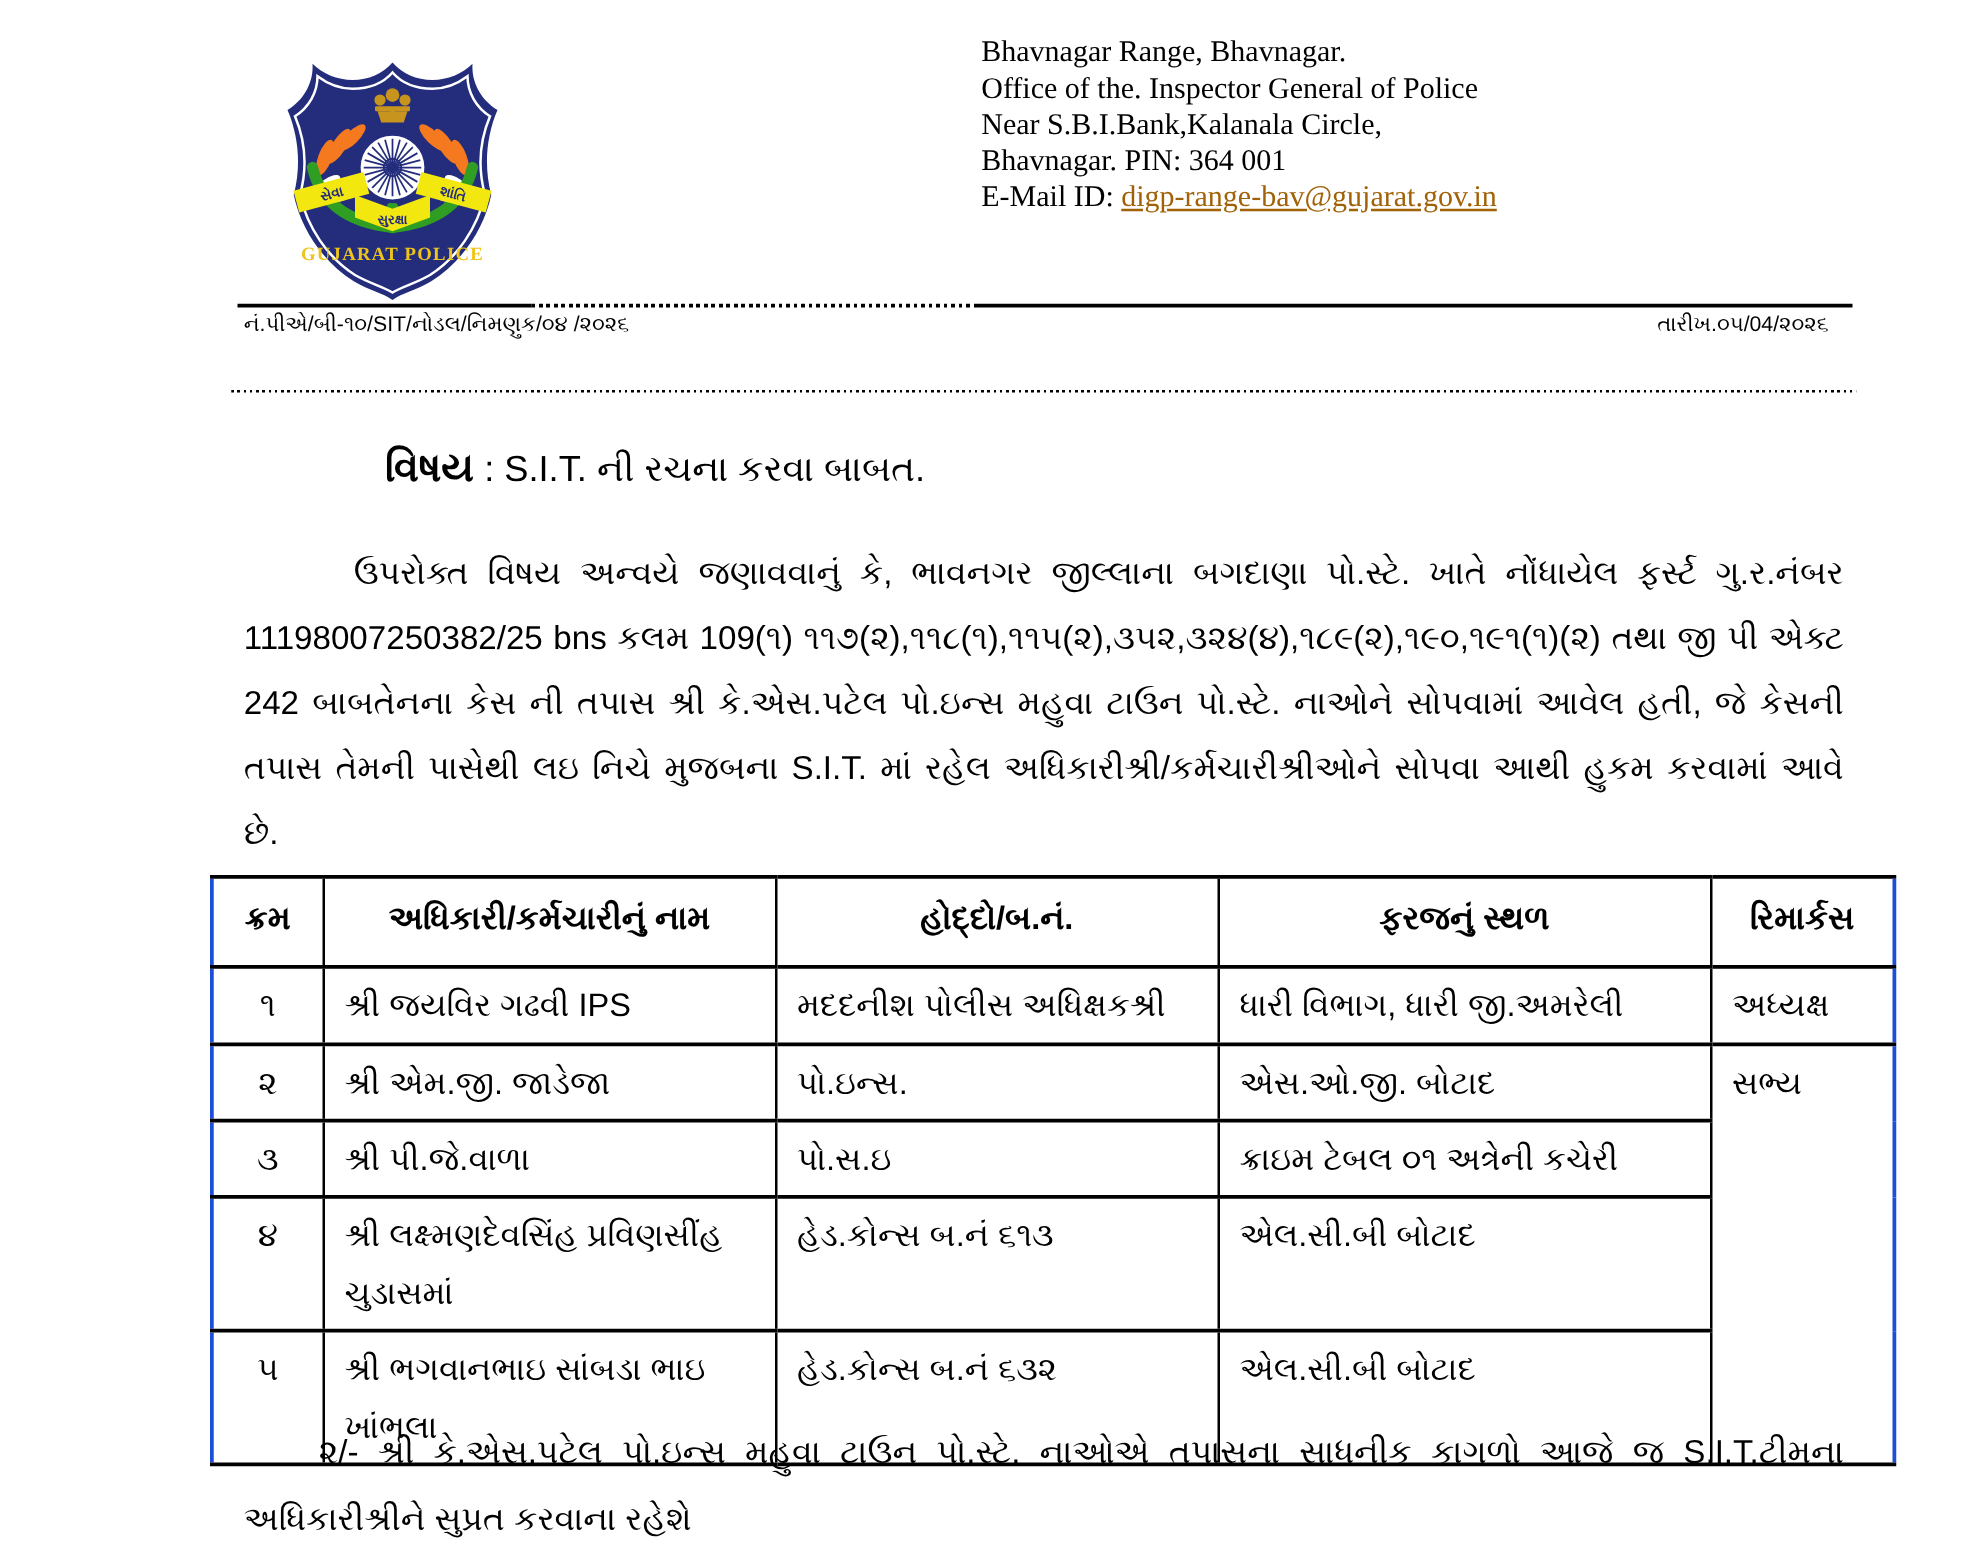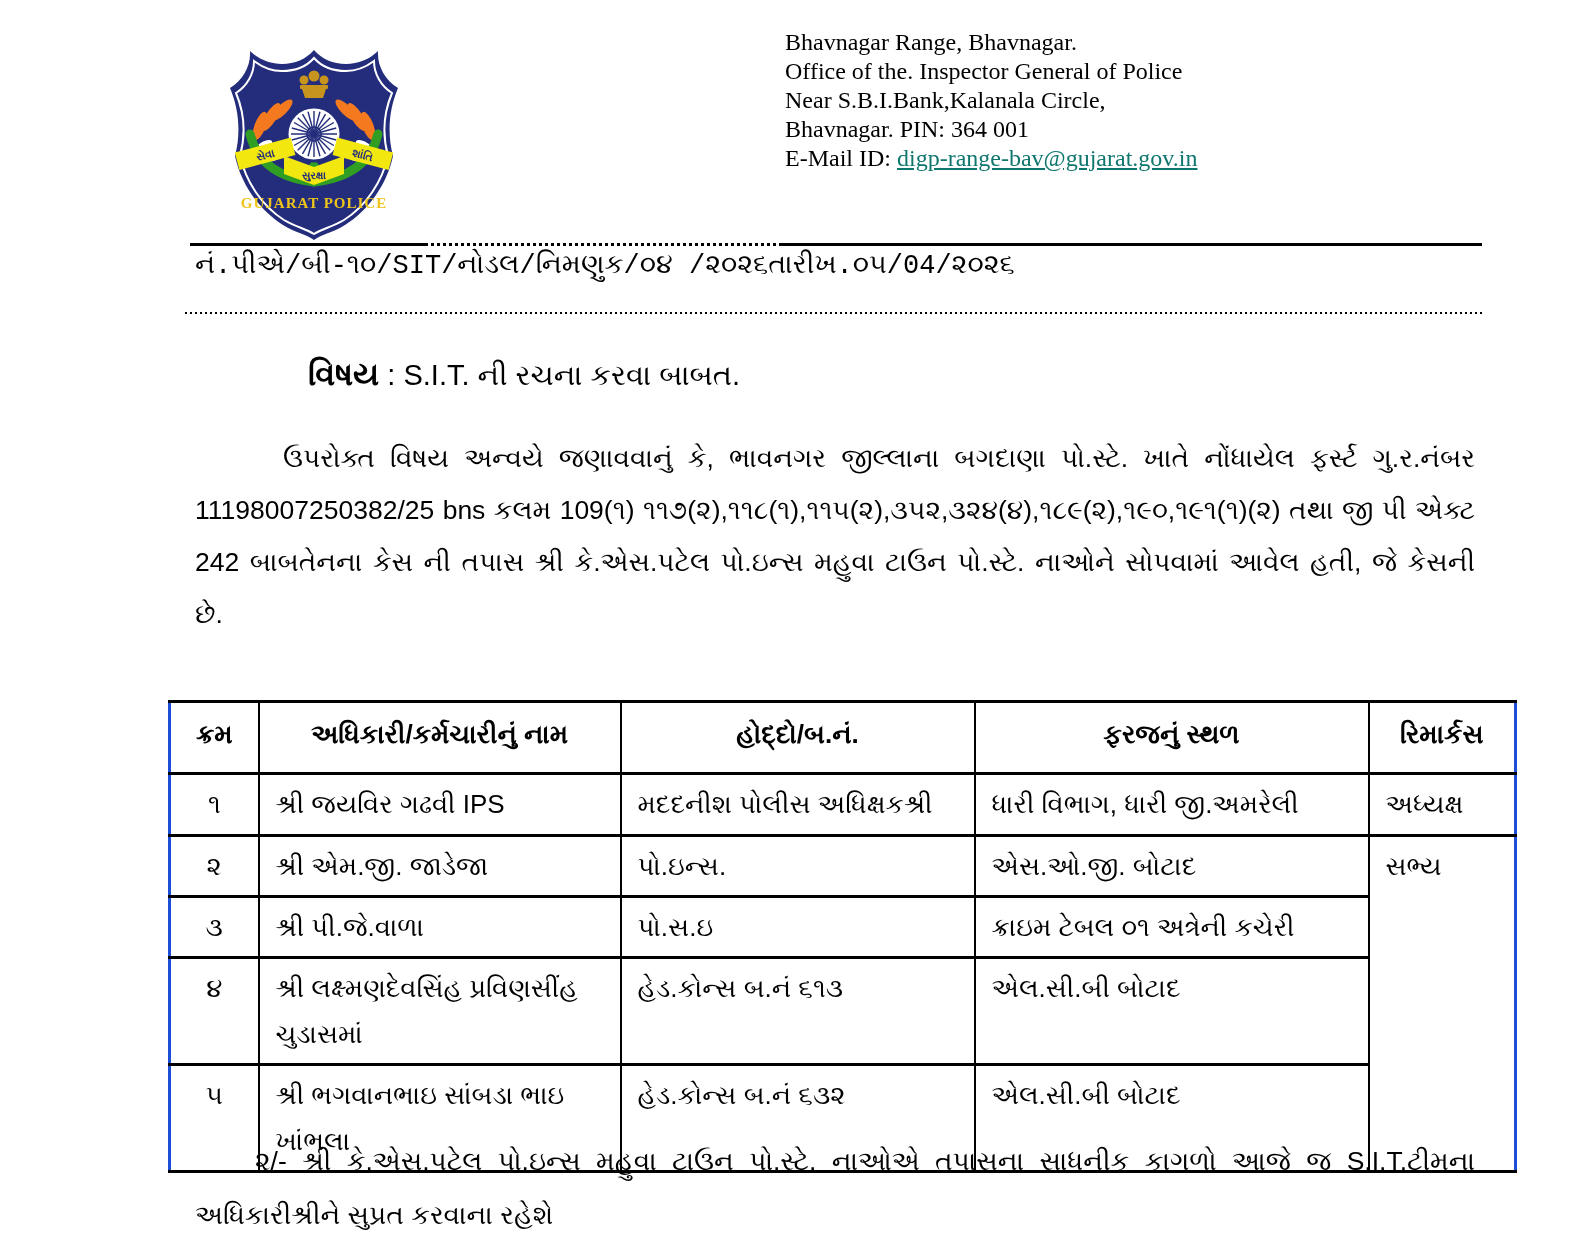--- a/index.html
+++ b/index.html
@@ -5,29 +5,29 @@
   html,body{margin:0;padding:0;background:#ffffff;}
   .page{position:relative;width:1586px;height:1236px;background:#ffffff;overflow:hidden;
         font-family:"Liberation Sans", sans-serif;color:#000;}
   .en{font-family:"Liberation Serif", serif;}
   .abs{position:absolute;}
 
   
   .letterhead{left:785px;top:28px;width:600px;font-size:24px;line-height:29px;color:#000;}
   .letterhead .row{white-space:nowrap;}
   .tele-sep{display:inline-block;margin:0 26px 0 34px;}
-  .email-link{color:#0f766e;text-decoration:underline;cursor:pointer;}
+  .email-link{color:#a16207;text-decoration:underline;cursor:pointer;}
 
   
   .rule{position:absolute;height:3px;background:#000;}
   .rule-dash{position:absolute;height:3px;background:repeating-linear-gradient(90deg,#000 0 3px,transparent 3px 6px);}
   .rule-dot2{position:absolute;height:2px;background:repeating-linear-gradient(90deg,#000 0 2px,transparent 2px 5px);}
 
   
-  .refrow{left:195px;top:250px;width:1268px;display:flex;justify-content:flex-start;font-size:27px;font-family:Liberation Mono, monospace;}
+  .refrow{left:195px;top:250px;width:1268px;display:flex;justify-content:space-between;font-size:17px;}
 
   
   .subject{left:295px;top:356px;font-size:29px;margin-left:13px;}
   .subject b{font-size:32px;font-weight:bold;}
 
   
   .bodypara{left:195px;top:432px;width:1280px;font-size:26.5px;}
   .bline{height:52px;line-height:52px;white-space:nowrap;}
   .bline.just{white-space:normal;text-align:justify;text-align-last:justify;}
   .bline.indent{padding-left:88px;}
@@ -157,20 +157,21 @@
   <div class="rule-dot2" style="left:185px;top:312px;width:1300px;"></div>
 
   <div class="abs subject">
     <b>વિષય</b><span> : S.I.T. ની રચના કરવા બાબત.</span>
   </div>
 
   <div class="abs bodypara">
     <div class="bline just indent">ઉપરોક્ત વિષય અન્વયે જણાવવાનું કે, ભાવનગર જીલ્લાના બગદાણા પો.સ્ટે. ખાતે નોંધાયેલ ફર્સ્ટ ગુ.ર.નંબર</div>
     <div class="bline just">11198007250382/25 bns કલમ 109(૧) ૧૧૭(૨),૧૧૮(૧),૧૧૫(૨),૩૫૨,૩૨૪(૪),૧૮૯(૨),૧૯૦,૧૯૧(૧)(૨) તથા જી પી એક્ટ</div>
     <div class="bline just">242 બાબતેનના કેસ ની તપાસ  શ્રી કે.એસ.પટેલ પો.ઇન્સ મહુવા ટાઉન પો.સ્ટે. નાઓને સોપવામાં આવેલ હતી, જે કેસની</div>
+    <div class="bline just">તપાસ તેમની પાસેથી લઇ નિચે મુજબના S.I.T. માં રહેલ  અધિકારીશ્રી/કર્મચારીશ્રીઓને સોપવા આથી હુકમ કરવામાં આવે</div>
     <div class="bline">છે.</div>
   </div>
 
   <table class="sit">
     <colgroup>
       <col style="width:89px">
         <col style="width:362px">
         <col style="width:354px">
         <col style="width:394px">
         <col style="width:147px">

